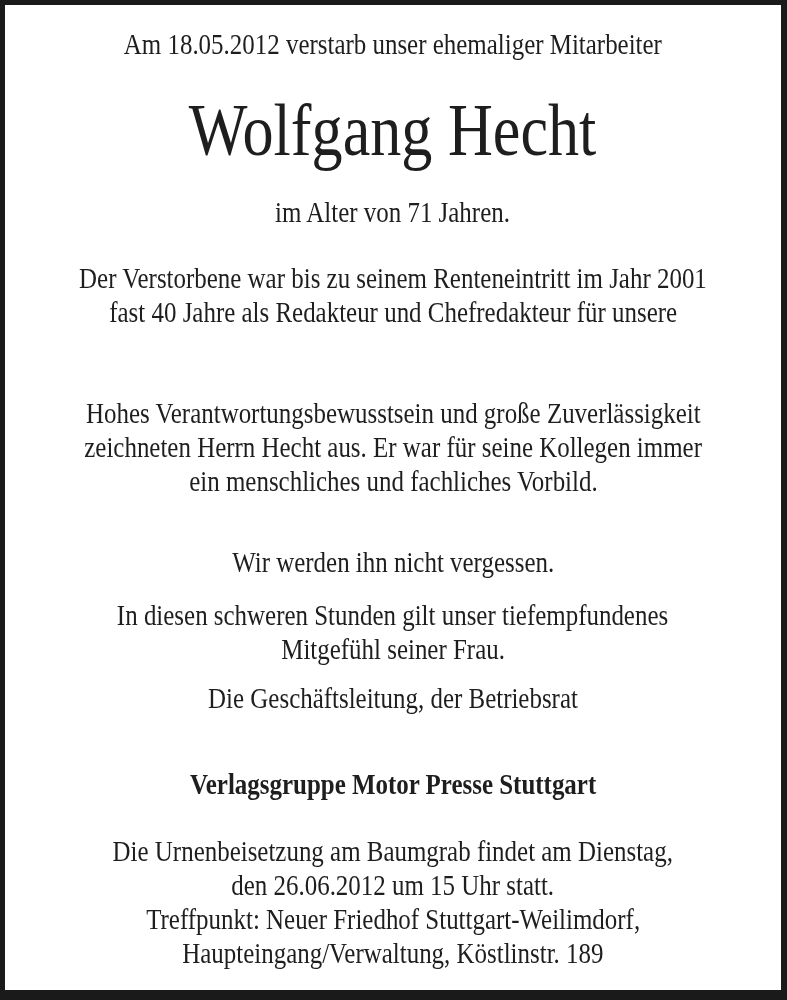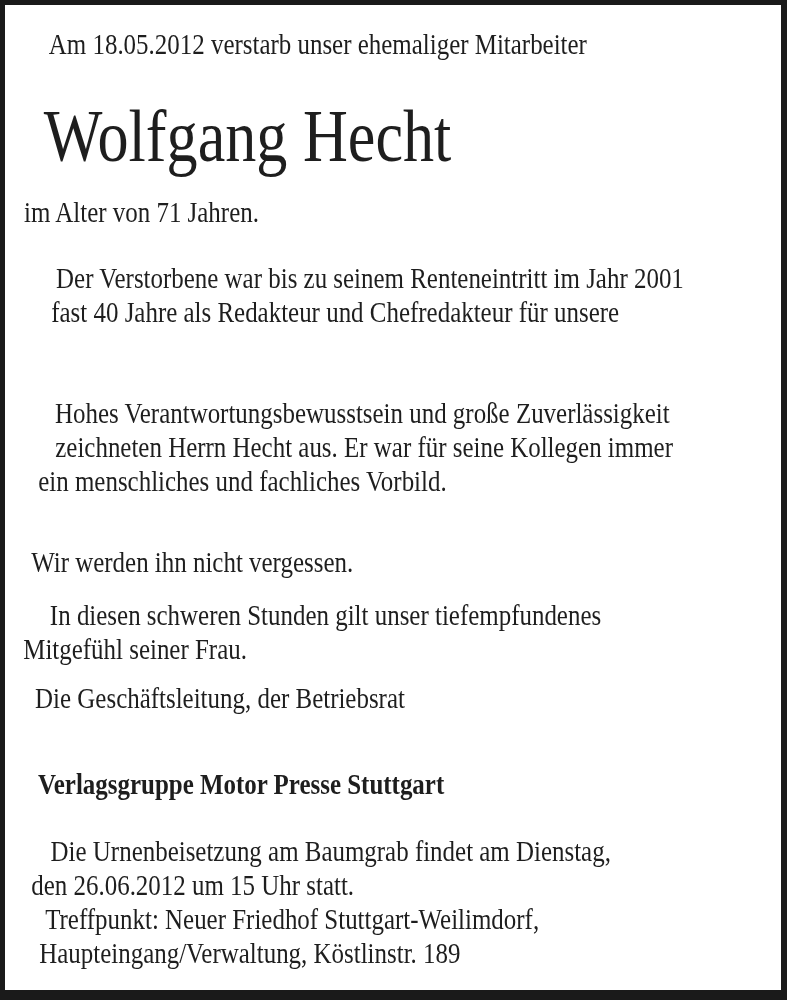--- a/index.html
+++ b/index.html
@@ -2,26 +2,26 @@
 <html><head>
 <meta charset="utf-8">
 <style>
   html, body { margin: 0; padding: 0; }
   body { width: 787px; height: 1000px; background: #1a1a1a; overflow: hidden; }
   .frame {
     position: absolute; left: 5px; top: 5px; width: 776px; height: 985px;
     background: #ffffff;
   }
   .line {
-    position: absolute; left: 0; width: 776px; 
+    position: absolute; left: 0; width: 776px; text-align: center;
     font-family: "Liberation Serif", serif; color: #1e1e1e;
     font-size: 29px; line-height: 34px; white-space: nowrap;
   }
   .line span { display: inline-block; transform: scaleX(0.86); transform-origin: center; }
-  .name { font-size: 74px; line-height: 80px; margin-top: 6px; }
+  .name { font-size: 74px; line-height: 80px; }
   .name span { transform: scaleX(0.84); }
   .bold { font-weight: bold; }
 </style>
 </head>
 <body>
 
 <div class="frame">
   <div class="line" style="top:22px"><span>Am 18.05.2012 verstarb unser ehemaliger Mitarbeiter</span></div>
   <div class="line name" style="top:85px"><span>Wolfgang Hecht</span></div>
 

